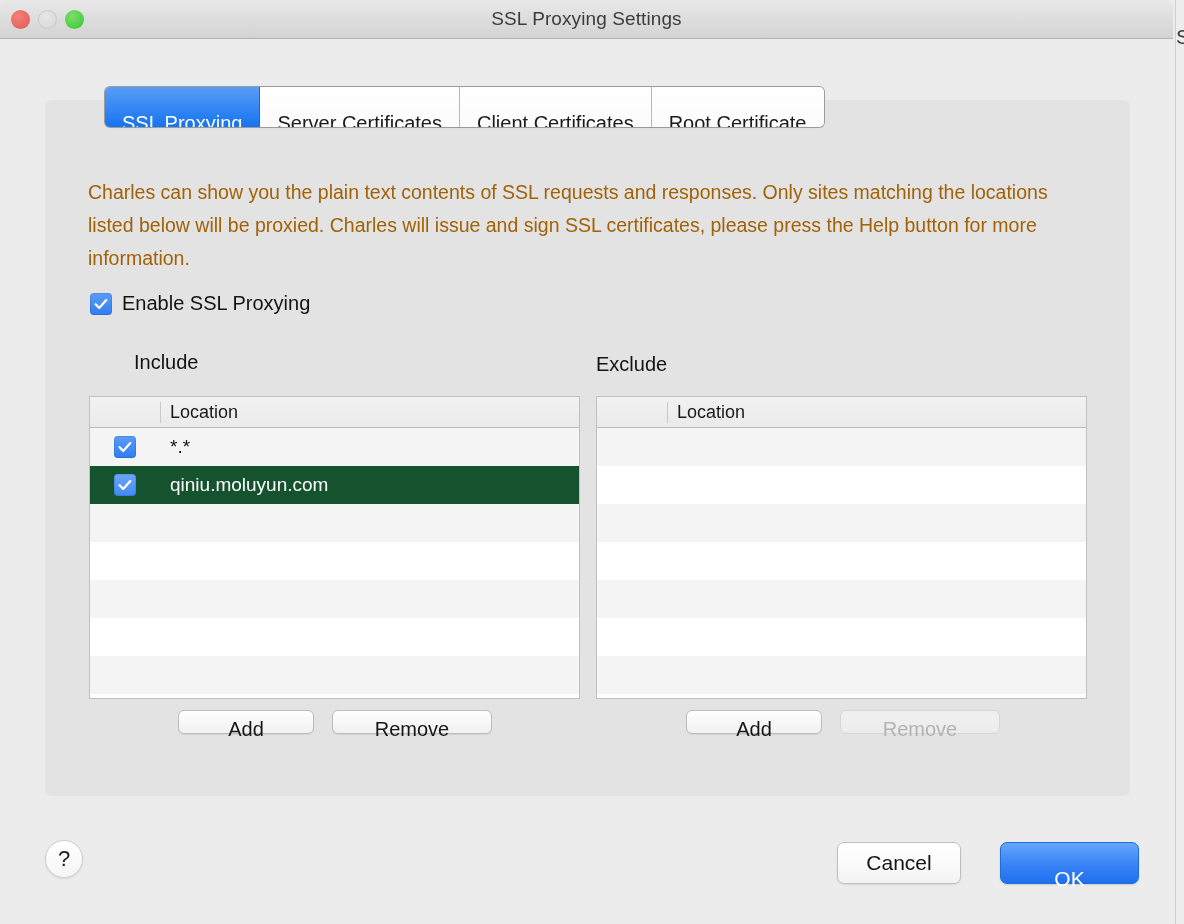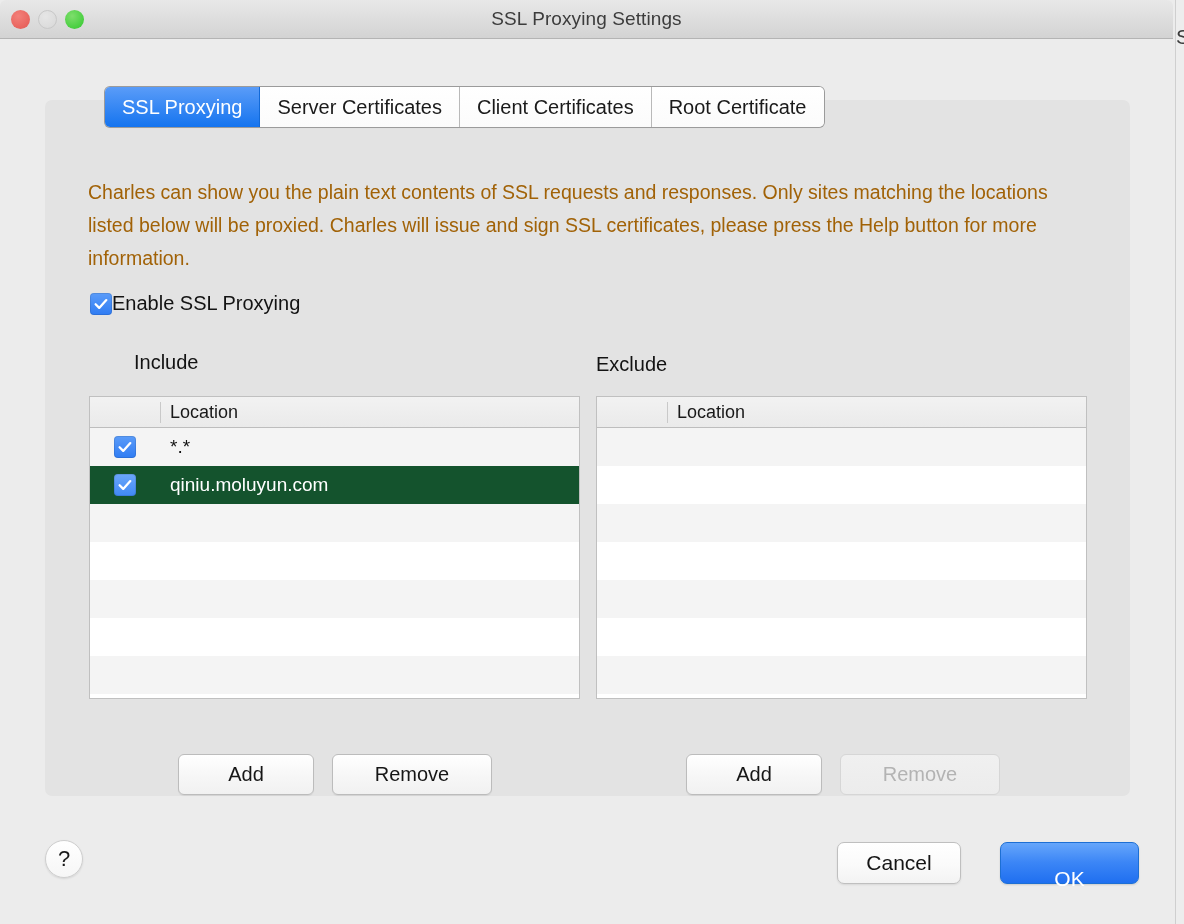--- a/index.html
+++ b/index.html
@@ -89,21 +89,21 @@
     display: flex;
     height: 40px;
     border-radius: 5px;
     overflow: hidden;
     box-shadow: 0 0 0 1px #9b9b9b, 0 1px 1px rgba(0,0,0,0.10);
     z-index: 6;
   }
   .tab {
     height: 40px;
     line-height: 40px;
-    padding: 0 17px;
+    padding: 16px 17px;
     font-size: 20px;
     color: #1a1a1a;
     background: linear-gradient(to bottom, #ffffff 0%, #fbfbfb 100%);
     border-right: 1px solid #b9b9b9;
     white-space: nowrap;
     box-sizing: border-box;
   }
   .tab:last-child { border-right: none; }
   .tab.active {
     background: linear-gradient(to bottom, #5a9cf8 0%, #1574ef 100%);
@@ -134,21 +134,21 @@
     z-index: 5;
   }
 
   
   #enable-row {
     position: absolute;
     left: 90px;
     top: 292px;
     display: flex;
     align-items: center;
-    gap: 0;
+    gap: 10px;
     z-index: 5;
   }
   .cb {
     width: 22px; height: 22px;
     border-radius: 4px;
     background: linear-gradient(to bottom, #5b9cf9 0%, #2f7cf3 100%);
     box-shadow: inset 0 0 0 1px rgba(0,0,0,0.10);
     display: block;
     position: relative;
     flex: 0 0 auto;
@@ -227,34 +227,33 @@
     white-space: nowrap;
   }
   .trow.selected .cell-loc { color: #ffffff; }
   .trow.selected .cb {
     background: linear-gradient(to bottom, #6ba7fa 0%, #4089f5 100%);
   }
 
   
   .btn {
     position: absolute;
-    height: 41px;
+    height: 24px;
     box-sizing: border-box;
     border-radius: 6px;
     border: 1px solid #bcbcbc;
     background: linear-gradient(to bottom, #ffffff 0%, #f7f7f7 52%, #f1f1f1 100%);
     box-shadow: 0 1px 1px rgba(0,0,0,0.07);
     font-size: 20px;
     color: #161616;
     line-height: 37px;
     text-align: center;
     z-index: 5;
     font-family: "Liberation Sans", sans-serif;
     padding: 0;
-    margin-top: 44px;
   }
   .btn.disabled {
     color: #b3b3b3;
     background: linear-gradient(to bottom, #f0f0f0 0%, #ececec 100%);
     border-color: #d6d6d6;
     box-shadow: none;
   }
   #inc-add    { left: 178px; top: 710px; width: 136px; }
   #inc-remove { left: 332px; top: 710px; width: 160px; }
   #exc-add    { left: 686px; top: 710px; width: 136px; }

